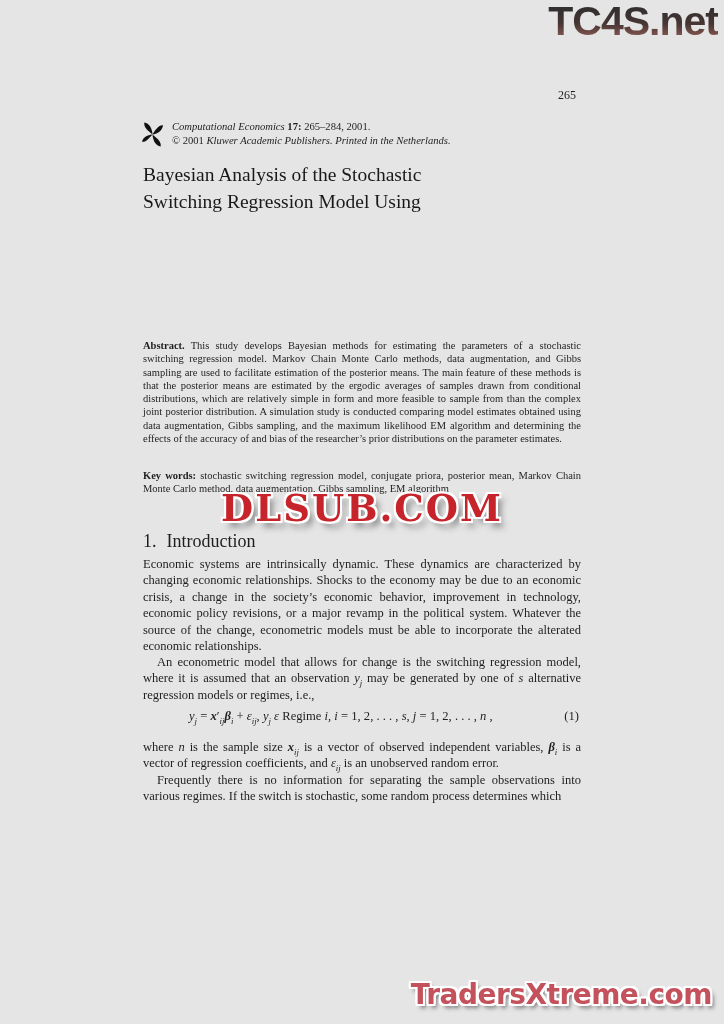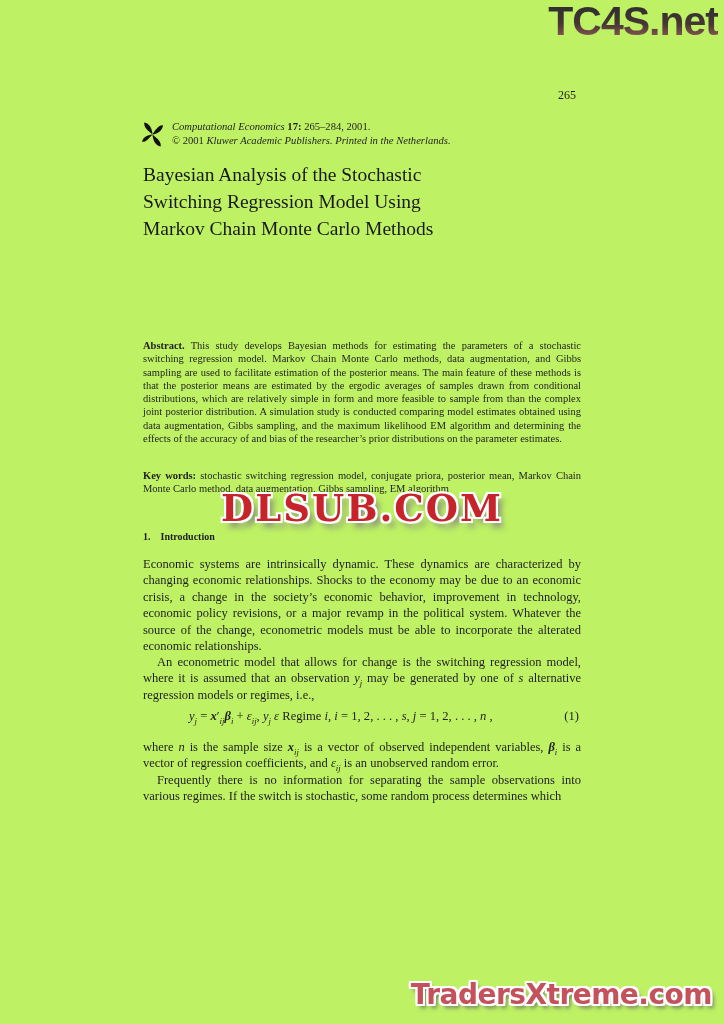--- a/index.html
+++ b/index.html
@@ -1,19 +1,19 @@
 <!DOCTYPE html>
 <html><head>
 <meta charset="utf-8">
 <style>
   html,body{margin:0;padding:0;background:#ffffff;}
   .page{
     position:relative;
     width:724px;height:1024px;
-    background:#bef264;
+    background:#e5e5e5;
     overflow:hidden;
     font-family:"Liberation Serif",serif;
     color:#1e1e1e;
   }
   
   .wm-top{
     position:absolute;top:-2px;right:6px;
     font-family:"Liberation Sans",sans-serif;
     font-weight:bold;font-size:41px;letter-spacing:-1px;
     color:#5a403d;
@@ -48,21 +48,21 @@
   .doc-header{position:absolute;left:141px;top:84px;width:440px;margin-top:36px;}
   .kluwer-logo{position:absolute;left:0;top:1px;width:23px;height:27px;}
   .journal-lines{margin-left:31px;font-size:10.6px;line-height:14px;}
   .page-number{position:absolute;left:558px;top:88px;font-size:12px;}
   
   .title{position:absolute;left:143px;top:161px;font-size:19.5px;line-height:27px;color:#191919;}
   .authors{position:absolute;left:143px;top:263px;font-size:12.6px;}
   .affiliation{position:absolute;left:143px;top:281px;width:440px;font-size:10.8px;line-height:14.5px;font-style:italic;}
   .abstract{position:absolute;left:143px;top:339px;width:438px;font-size:10.5px;line-height:13.3px;text-align:justify;}
   .keywords{position:absolute;left:143px;top:469px;width:438px;font-size:10.5px;line-height:13.3px;text-align:justify;}
-  .section-heading{position:absolute;left:143px;top:531px;font-size:10px;font-weight:bold;}
+  .section-heading{position:absolute;left:143px;top:531px;font-size:18px;font-weight:normal;}
   .section-heading .sec-num{margin-right:10px;}
   .body-para{position:absolute;left:143px;width:438px;font-size:12.5px;line-height:16.4px;text-align:justify;}
   .para1{top:556px;}
   .para2{top:654px;text-indent:14px;}
   .para3{top:739px;}
   .para4{top:772px;text-indent:14px;}
   .equation-row{position:absolute;left:143px;top:709px;width:438px;display:flex;font-size:12.6px;}
   .eq-body{margin-left:46px;}
   .eq-num{margin-left:auto;padding-right:2px;}
   
@@ -93,21 +93,20 @@
     <div class="journal-lines">
       <div><span class="seg-i">Computational Economics </span><span class="seg-b">17: </span><span> 265–284, 2001.</span></div>
       <div><span>© 2001 </span><span class="seg-i">Kluwer Academic Publishers.  Printed in the Netherlands.</span></div>
     </div>
   </div>
   <div class="page-number">265</div>
 
   <div class="title">
     <div>Bayesian Analysis of the Stochastic</div>
     <div>Switching Regression Model Using</div>
-    <div>Markov Chain Monte Carlo Methods</div>
   </div>
 
 
   <div class="abstract"><span class="seg-b">Abstract.</span><span>  This study develops Bayesian methods for estimating the parameters of a stochastic switching regression model. Markov Chain Monte Carlo methods, data augmentation, and Gibbs sampling are used to facilitate estimation of the posterior means. The main feature of these methods is that the posterior means are estimated by the ergodic averages of samples drawn from conditional distributions, which are relatively simple in form and more feasible to sample from than the complex joint posterior distribution. A simulation study is conducted comparing model estimates obtained using data augmentation, Gibbs sampling, and the maximum likelihood EM algorithm and determining the effects of the accuracy of and bias of the researcher’s prior distributions on the parameter estimates.</span></div>
   <div class="keywords"><span class="seg-b">Key words:</span><span> stochastic switching regression model, conjugate priora, posterior mean, Markov Chain Monte Carlo method, data augmentation, Gibbs sampling, EM algorithm</span></div>
 
   <div class="wm-mid">DLSUB.COM</div>
 
   <div class="section-heading">
     <span class="sec-num">1.</span><span>Introduction</span>

